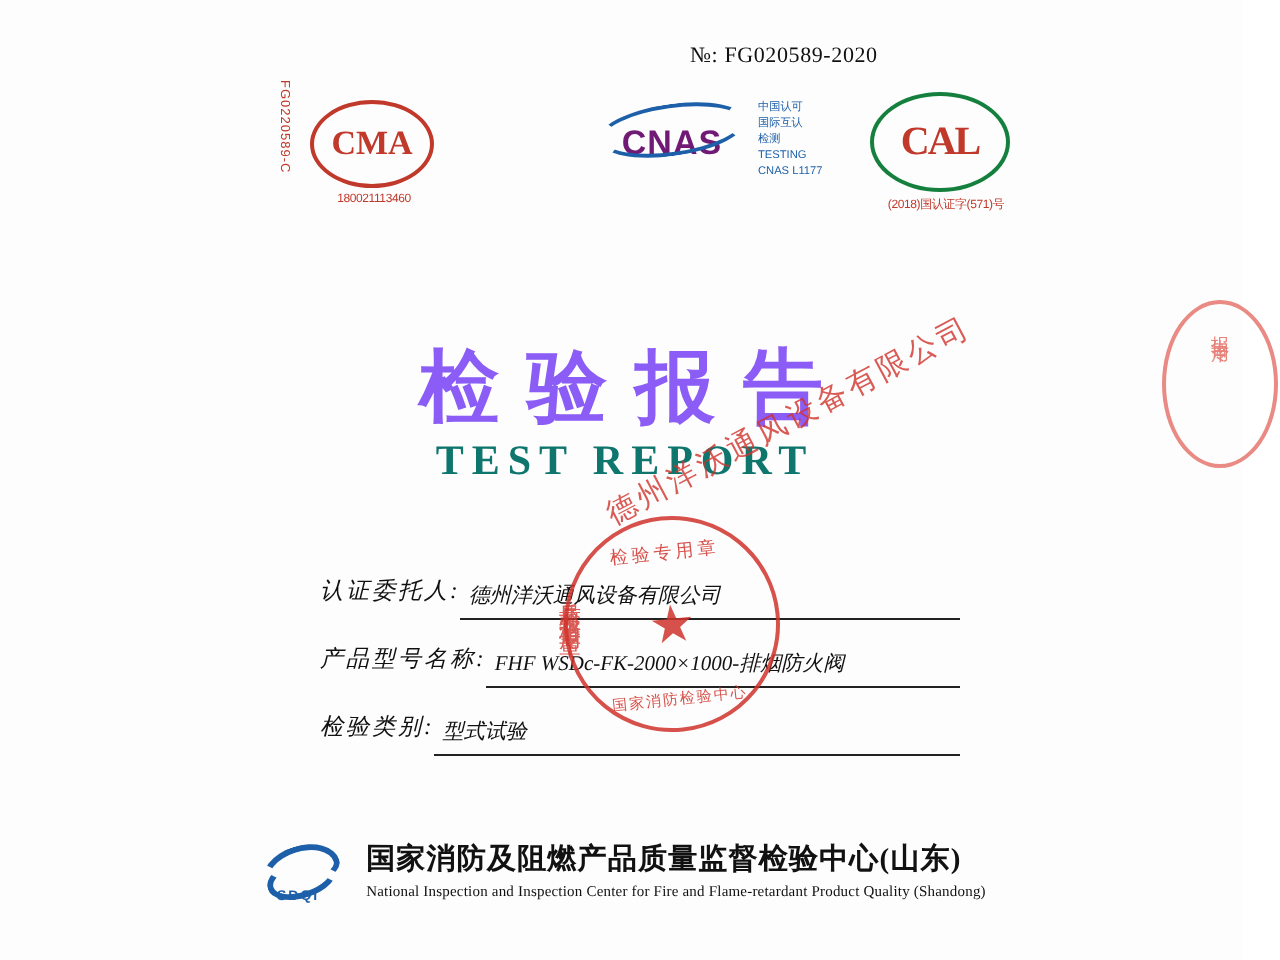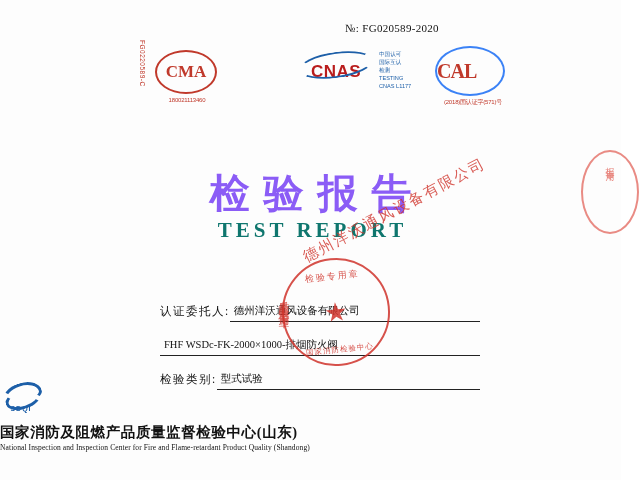--- a/index.html
+++ b/index.html
@@ -120,44 +120,44 @@
     margin: 0 auto;
     border: 2px solid #1d5fa8;
     border-radius: 50%;
     border-left-color: transparent;
     border-right-color: transparent;
     transform: rotate(-8deg);
   }
   .cnas .word {
     font-size: 17px;
     font-weight: bold;
-    color: #b91c1c;
+    color: #701a75;
     font-family: "Liberation Sans", sans-serif;
     letter-spacing: 0.5px;
     margin-top: -16px;
   }
 
   
   .cnas-text {
     left: 244px; top: 6px; width: 52px;
     text-align: left;
     font-size: 5.6px;
     color: #1d5fa8;
     line-height: 1.45;
     font-family: "Liberation Sans", sans-serif;
   }
 
   
   .cal { left: 300px; top: 2px; width: 76px; height: 64px; }
   .cal .ellipse {
     width: 70px; height: 50px;
-    border: 2px solid #3b82f6;
+    border: 2px solid #15803d;
     border-radius: 50%;
     box-sizing: border-box;
-    display:flex; align-items:center; justify-content:flex-start;
+    display:flex; align-items:center; justify-content:center;
     position: relative;
   }
   .cal .txt {
     font-size: 20px;
     font-weight: bold;
     color: #c0392b;
     font-family: "Liberation Serif", serif;
     letter-spacing: -1px;
   }
   .cal-num {
@@ -197,21 +197,22 @@
   .fields {
     position: absolute;
     top: 288px;
     left: 160px;
     width: 320px;
   }
   .field-row {
     position: relative;
     height: 34px;
     display: flex;
-    align-items: flex-end;
+    align-items: flex-start;
+    font-style: italic;
   }
   .field-label {
     font-size: 11.5px;
     color: #111;
     white-space: nowrap;
     padding-bottom: 3px;
     letter-spacing: 1.5px;
     font-family: "Liberation Serif", serif;
   }
   .field-value-wrap {
@@ -316,24 +317,23 @@
     font-family: "Liberation Serif", serif;
     pointer-events: none;
   }
 
   
   .footer {
     position: absolute;
     left: 0; right: 0;
     bottom: 28px;
     display: flex;
-    align-items: flex-start;
+    align-items: center;
     justify-content: center;
     gap: 13px;
-    flex-direction: column;
   }
   .sdqi-logo {
     width: 42px;
     text-align: center;
   }
   .sdqi-mark {
     width: 40px; height: 22px;
     position: relative;
   }
   .sdqi-mark .s1 {
@@ -427,20 +427,21 @@
   <div class="fields">
 
     <div class="field-row">
       <div class="field-label">认证委托人:</div>
       <div class="field-value-wrap">
         <span class="field-value">德州洋沃通风设备有限公司</span>
       </div>
     </div>
 
     <div class="field-row">
+      <div class="field-label">产品型号名称:</div>
       <div class="field-value-wrap">
         <span class="field-value">FHF WSDc-FK-2000×1000-排烟防火阀</span>
       </div>
     </div>
 
     <div class="field-row">
       <div class="field-label">检验类别:</div>
       <div class="field-value-wrap">
         <span class="field-value">型式试验</span>
       </div>

